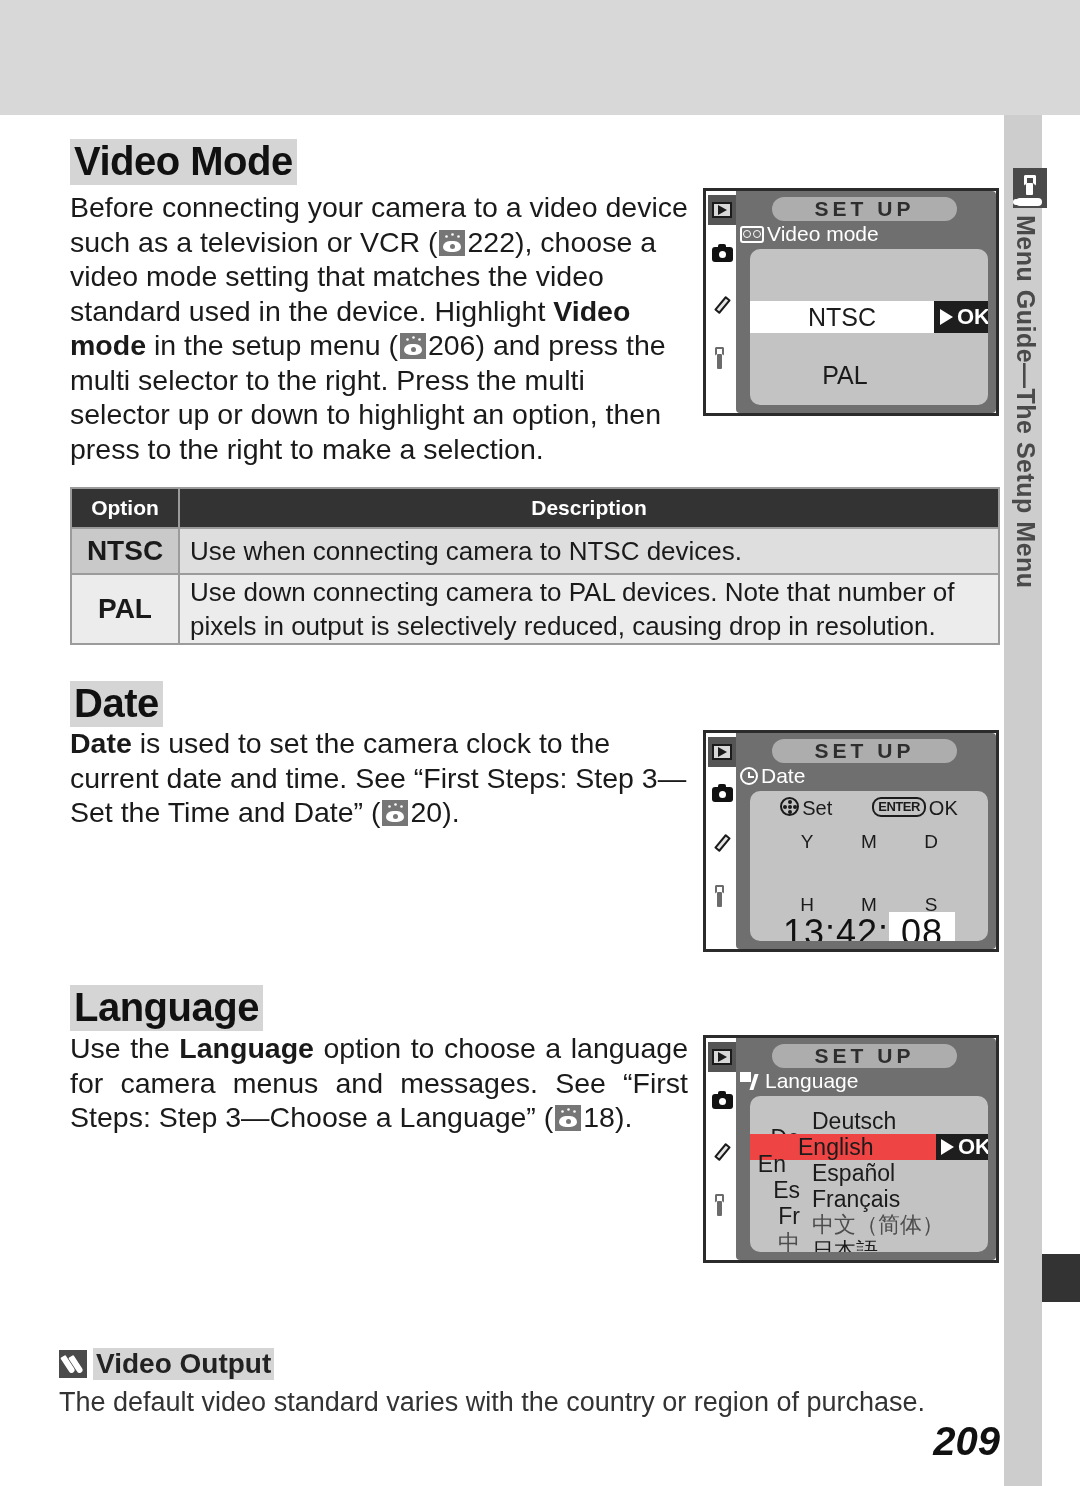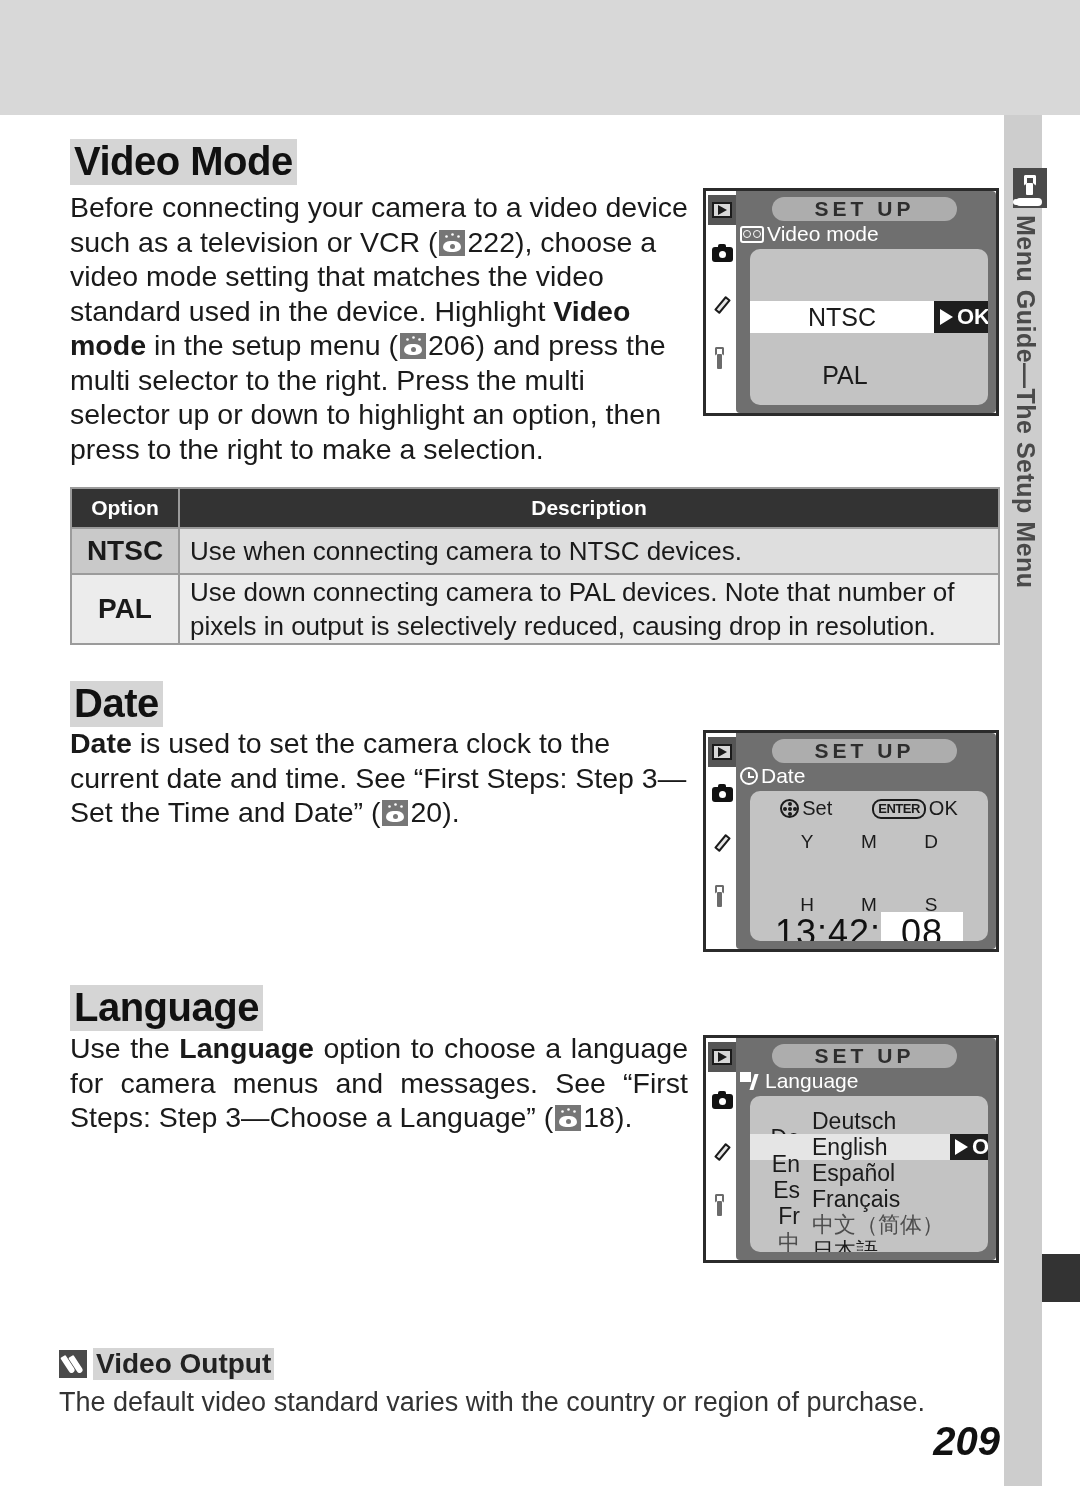--- a/index.html
+++ b/index.html
@@ -296,21 +296,21 @@
     border-bottom: 8px solid transparent;
   }
 
   
   .date-hint {
     position: absolute; left: 0; top: 6px; width: 100%;
     display: flex; justify-content: center; gap: 40px;
     font-size: 20px; color: #1b1b1b;
     align-items: center;
   }
-  .hint-part { display: flex; align-items: center; gap: 3px; }
+  .hint-part { display: flex; align-items: flex-start; gap: 3px; }
   .selector-icon {
     width: 19px; height: 19px;
     border: 2px solid #1b1b1b;
     border-radius: 50%;
     position: relative;
     box-sizing: border-box;
   }
   .selector-icon::before {
     content: "";
     position: absolute; left: 5.5px; top: 5.5px;
@@ -332,21 +332,21 @@
     font-size: 19px; color: #1b1b1b;
   }
   .ymd-row span { display: inline-block; width: 62px; text-align: center; }
   .bignum {
     position: absolute; left: 0; width: 100%;
     text-align: center;
     font-size: 36px;
     color: #111;
     letter-spacing: 1px;
   }
-  .bignum .hl-seg { background: #ffffff; padding: 0 20px; }
+  .bignum .hl-seg { background: #ffffff; padding: 0 12px; }
   .clock-icon {
     width: 18px; height: 18px;
     border: 2px solid #fff; border-radius: 50%;
     position: relative; box-sizing: border-box;
   }
   .clock-icon::before {
     content: ""; position: absolute;
     left: 6px; top: 3px; width: 2px; height: 6px; background: #fff;
   }
   .clock-icon::after {
@@ -380,23 +380,22 @@
   .lang-list { position: absolute; left: 0; top: 12px; width: 100%; }
   .lang-row {
     position: relative;
     height: 26px;
     display: flex; align-items: center;
     font-size: 23px; color: #1b1b1b;
   }
   .lang-row .code { width: 62px; text-align: right; padding-right: 12px; box-sizing: border-box; margin-top: 35px; }
   .lang-row .name { flex: 1; }
   .lang-row.hl {
-    background: #e5e5e5;
+    background: #ef4444;
     margin-left: -14px;
-    padding-left: 14px;
     width: calc(100% + 22px);
   }
   .lang-row.cjk { font-size: 22px; color: #4d4d4d; }
   .lang-row.cjk2 { font-size: 22px; color: #1b1b1b; }
   .g-play-box {
     width: 20px; height: 16px;
     border: 2px solid #1b1b1b;
     background: #d8d8d8;
     display: flex; align-items: center; justify-content: center;
     box-sizing: border-box;

